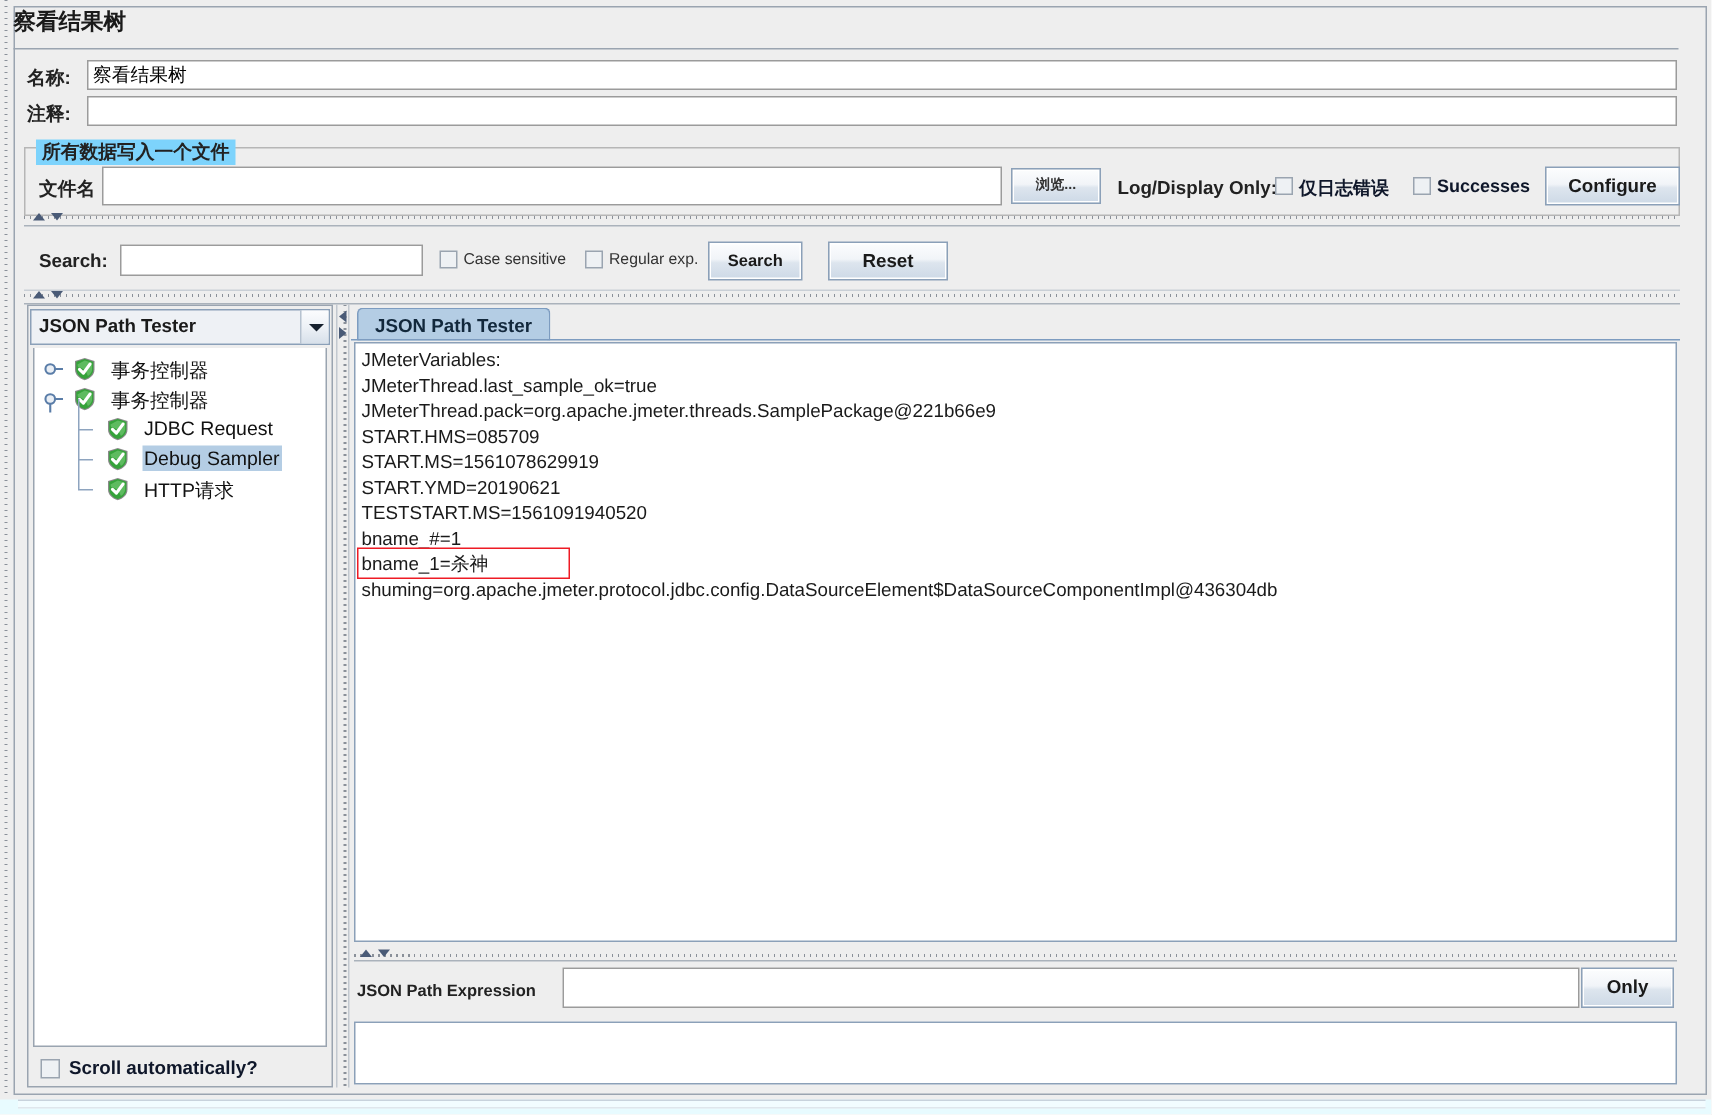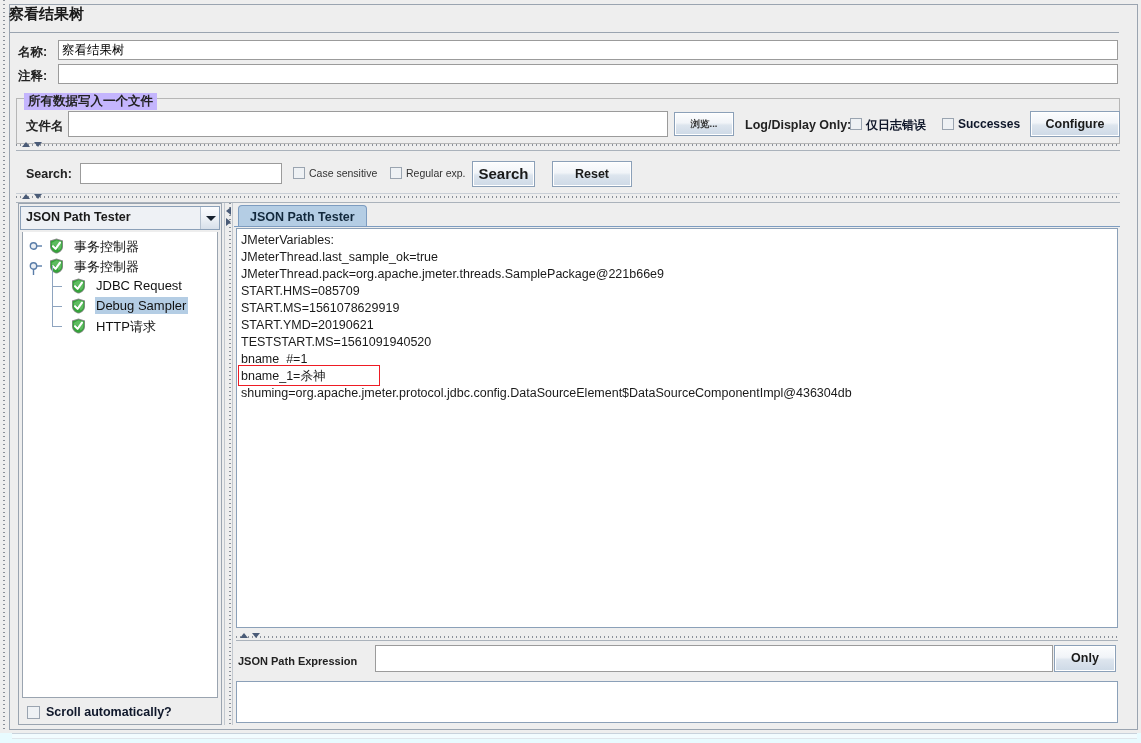--- a/index.html
+++ b/index.html
@@ -94,21 +94,21 @@
   .groupbox {
     position: absolute;
     left: 16px; top: 98px;
     width: 1104px; height: 46px;
     border: 1px solid #b6b6b6;
     box-sizing: border-box;
   }
   .groupbox-title {
     position: absolute;
     left: 24px; top: 93px;
-    background: #c4b5fd;
+    background: #7dd3fc;
     padding: 0 4px;
     font-size: 12.5px;
     font-weight: bold;
     color: #222;
     white-space: nowrap;
   }
   #filename-label { left: 26px; top: 118px; }
   #filename-field { left: 68px; top: 111px; width: 600px; height: 26px; }
 
   
@@ -130,21 +130,21 @@
     font-size: 9.5px; font-weight: bold;
     color: #333;
     line-height: 22px;
   }
   #configure-btn {
     left: 1030px; top: 111px; width: 90px; height: 26px;
     font-size: 12.5px; line-height: 24px;
   }
   #search-btn {
     left: 472px; top: 161px; width: 63px; height: 26px;
-    font-size: 15px; line-height: 24px;
+    font-size: 11px; line-height: 24px;
   }
   #reset-btn {
     left: 552px; top: 161px; width: 80px; height: 26px;
     font-size: 12.5px; line-height: 24px;
   }
   #test-btn {
     left: 1054px; top: 645px; width: 62px; height: 27px;
     font-size: 12.5px; line-height: 25px;
   }
 

